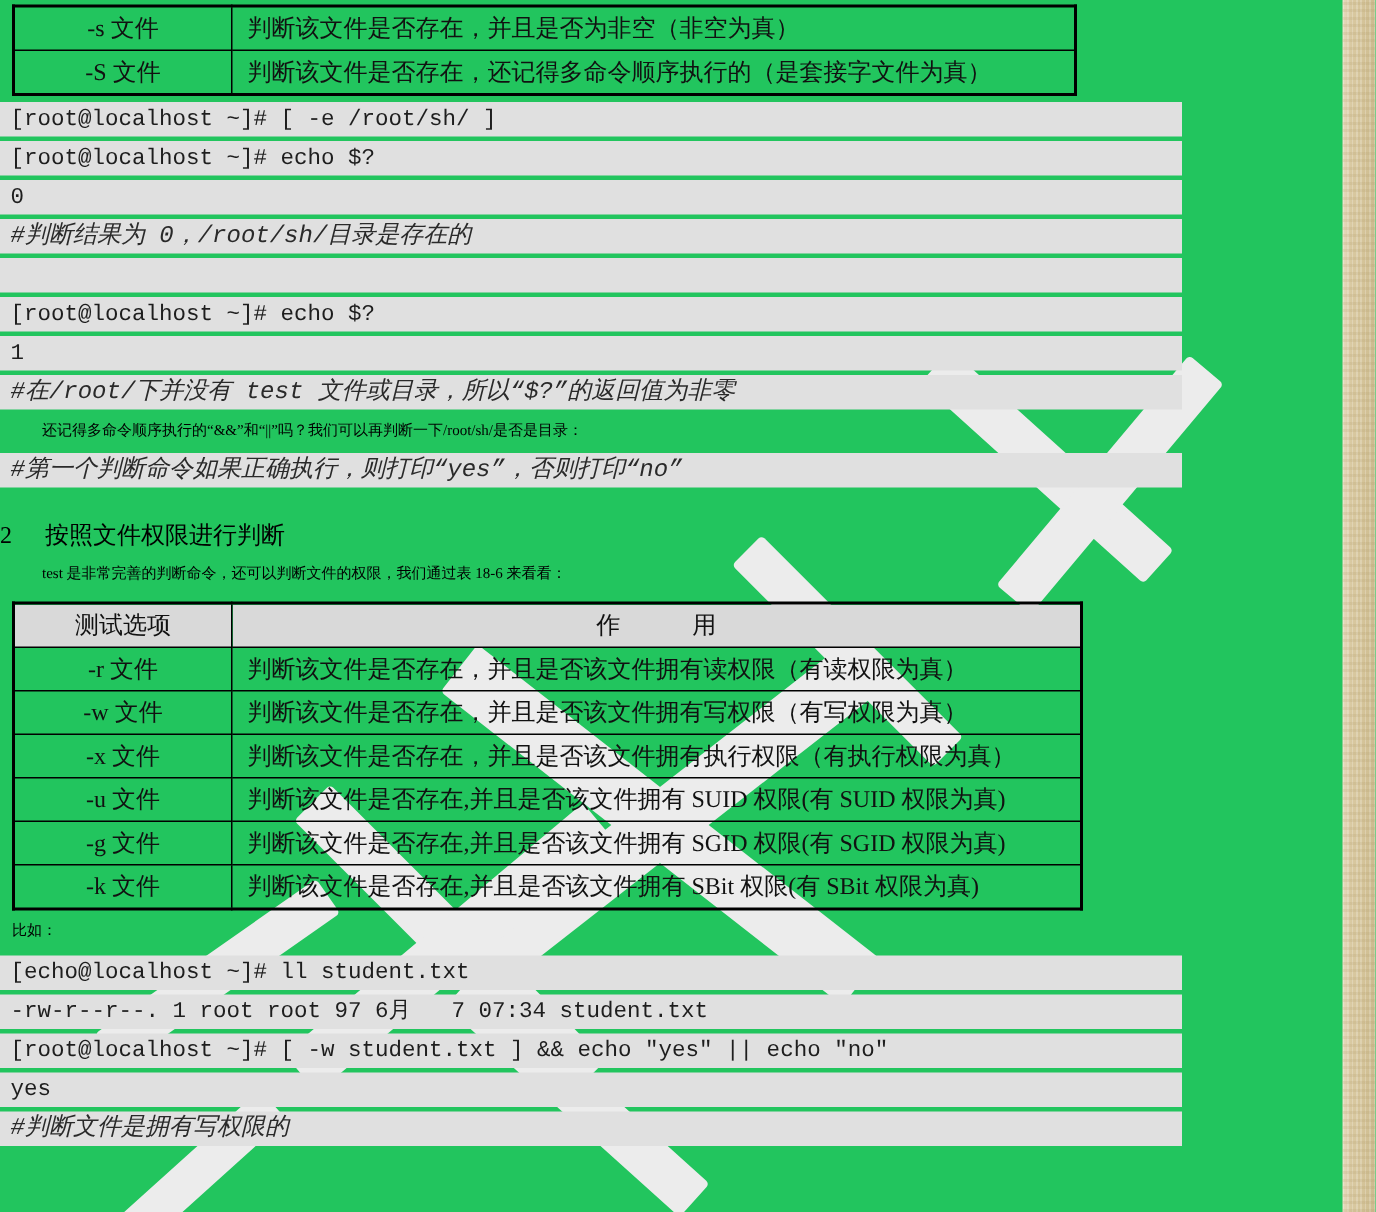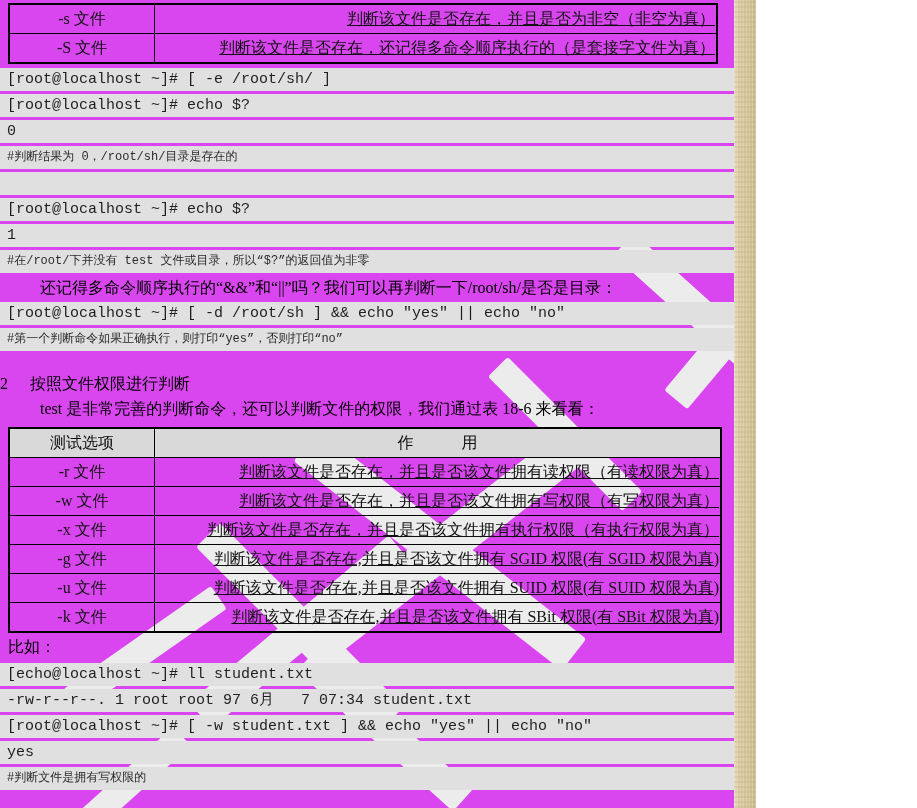--- a/index.html
+++ b/index.html
@@ -1,21 +1,21 @@
 <!DOCTYPE html>
 <html><head>
 <meta charset="utf-8">
 <style>
   html,body{margin:0;padding:0;}
   body{
     width:917px;height:808px;overflow:hidden;background:#ffffff;
     font-family:"Liberation Serif","DejaVu Serif",serif;
     -webkit-font-smoothing:antialiased;
   }
-  .page{position:relative;width:756px;height:808px;background:#d946ef;overflow:hidden;}
+  .page{position:relative;width:917px;height:808px;background:#22c55e;overflow:hidden;}
 
   
   .edge-strip{
     position:absolute;top:0;right:0;width:22px;height:808px;z-index:3;
     background:
       repeating-linear-gradient(0deg, rgba(176,154,104,.18) 0 2px, rgba(0,0,0,0) 2px 5px),
       repeating-linear-gradient(90deg, rgba(255,255,255,.22) 0 1px, rgba(0,0,0,0) 1px 3px),
       linear-gradient(to right,#e7dcc0 0%, #d9c9a1 25%, #d3c297 70%, #cbba8e 100%);
   }
 
@@ -25,35 +25,35 @@
   .content{position:relative;z-index:1;}
 
   
   table{border-collapse:collapse;table-layout:fixed;margin-left:8px;
         font-size:16px;color:#111;background:transparent;}
   table{border:2px solid #000;}
   td,th{border:1px solid #000;height:26px;font-weight:normal;overflow:hidden;white-space:nowrap;}
   .t1{width:710px;margin-top:3px;}
   .t2{width:714px;margin-top:6px;}
   .col-opt{width:142px;text-align:center;}
-  .col-desc{padding-left:10px;text-align:right;text-decoration:underline;}
+  .col-desc{padding-left:10px;text-align:left;}
   .hdr td, .hdr th{background:#d9d9d9;text-align:center;white-space:pre;}
 
   
   .code-block{margin-top:3px;}
   .code-line{
     box-sizing:border-box;width:788px;height:23px;margin-bottom:3px;
     background:#e0e0e0;padding-left:7px;white-space:pre;overflow:hidden;
     font-family:"Liberation Mono","DejaVu Sans Mono",monospace;
     font-size:15px;line-height:23px;color:#1e1e1e;
   }
-  .code-line.comment{font-size:12px;color:#2a2a2a;}
+  .code-line.comment{font-style:italic;font-size:16px;color:#2a2a2a;}
 
   
-  .para{font-size:16px;line-height:24px;color:#000;padding-left:8px;white-space:nowrap;}
+  .para{font-size:10px;line-height:24px;color:#000;padding-left:8px;white-space:nowrap;}
   .indent{text-indent:2em;}
   .heading{font-size:16px;line-height:22px;color:#000;margin-top:22px;}
   .heading .num{display:inline-block;margin-right:22px;}
   .mt2{margin-top:2px;} .mt4{margin-top:4px;} .mt1{margin-top:1px;}
 </style>
 </head>
 <body>
 
 <div class="page">
 
@@ -92,21 +92,20 @@
       <div class="code-line comment">#判断结果为 0，/root/sh/目录是存在的</div>
       <div class="code-line"></div>
       <div class="code-line">[root@localhost ~]# echo $?</div>
       <div class="code-line">1</div>
       <div class="code-line comment">#在/root/下并没有 test 文件或目录，所以“$?”的返回值为非零</div>
     </div>
 
     <div class="para indent mt1">还记得多命令顺序执行的“&amp;&amp;”和“||”吗？我们可以再判断一下/root/sh/是否是目录：</div>
 
     <div class="code-block mt2">
-      <div class="code-line">[root@localhost ~]# [ -d /root/sh ] &amp;&amp; echo ″yes″ || echo ″no″</div>
       <div class="code-line comment">#第一个判断命令如果正确执行，则打印“yes”，否则打印“no”</div>
     </div>
 
     <div class="heading">
       <span class="num">2</span><span>按照文件权限进行判断</span>
     </div>
 
     <div class="para indent mt2">test 是非常完善的判断命令，还可以判断文件的权限，我们通过表 18-6 来看看：</div>
 
     <table class="t2">
@@ -121,26 +120,26 @@
       </tr>
       <tr>
         <td class="col-opt">-w 文件</td>
         <td class="col-desc">判断该文件是否存在，并且是否该文件拥有写权限（有写权限为真）</td>
       </tr>
       <tr>
         <td class="col-opt">-x 文件</td>
         <td class="col-desc">判断该文件是否存在，并且是否该文件拥有执行权限（有执行权限为真）</td>
       </tr>
       <tr>
+        <td class="col-opt">-u 文件</td>
+        <td class="col-desc">判断该文件是否存在,并且是否该文件拥有 SUID 权限(有 SUID 权限为真)</td>
+      </tr>
+      <tr>
         <td class="col-opt">-g 文件</td>
         <td class="col-desc">判断该文件是否存在,并且是否该文件拥有 SGID 权限(有 SGID 权限为真)</td>
-      </tr>
-      <tr>
-        <td class="col-opt">-u 文件</td>
-        <td class="col-desc">判断该文件是否存在,并且是否该文件拥有 SUID 权限(有 SUID 权限为真)</td>
       </tr>
       <tr>
         <td class="col-opt">-k 文件</td>
         <td class="col-desc">判断该文件是否存在,并且是否该文件拥有 SBit 权限(有 SBit 权限为真)</td>
       </tr>
     </tbody>
       </table>
 
     <div class="para mt2">比如：</div>
 

